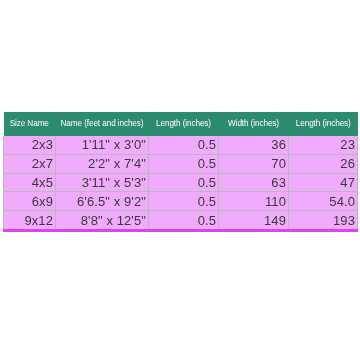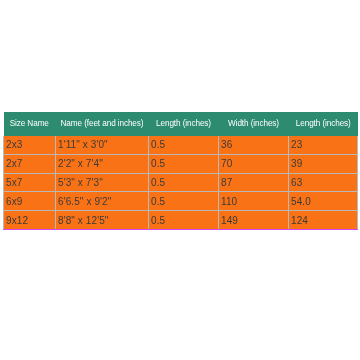--- a/index.html
+++ b/index.html
@@ -48,34 +48,34 @@
     text-align: center;
     vertical-align: middle;
     border-right: 1px solid #2d8b6f;
     letter-spacing: -0.1px;
     white-space: nowrap;
   }
   thead th:last-child { border-right: none; text-align: center; }
 
   tbody td {
     height: 17.8px;
-    font-size: 10px;
+    font-size: 13px;
     color: #3a3a3a;
-    text-align: left;
+    text-align: right;
     vertical-align: middle;
     padding: 0 2px;
     border-bottom: 1px solid #b9b9b9;
     border-right: 1px solid #b9b9b9;
-    background: #f97316;
+    background: #f0abfc;
     white-space: nowrap;
     letter-spacing: 0.1px;
   }
   tbody td:last-child { border-right: none; }
   tbody tr td:first-child { border-left: 1px solid #b9b9b9; }
-  tbody tr:last-child td { border-bottom: 1px solid #d946ef; }
+  tbody tr:last-child td { border-bottom: 3px solid #d946ef; }
   tbody tr td:last-child { border-right: 1px solid #b9b9b9; }
 </style>
 </head>
 <body>
 
 <div id="page-root">
   <div class="table-wrap">
     <table class="size-table">
       <colgroup>
         <col class="c-size-name">
@@ -99,39 +99,39 @@
           <td>1'11" x 3'0"</td>
           <td>0.5</td>
           <td>36</td>
           <td>23</td>
         </tr>
         <tr>
           <td>2x7</td>
           <td>2'2" x 7'4"</td>
           <td>0.5</td>
           <td>70</td>
-          <td>39</td>
+          <td>26</td>
         </tr>
         <tr>
-          <td>5x7</td>
-          <td>5'3" x 7'3"</td>
+          <td>4x5</td>
+          <td>3'11" x 5'3"</td>
           <td>0.5</td>
-          <td>87</td>
           <td>63</td>
+          <td>47</td>
         </tr>
         <tr>
           <td>6x9</td>
           <td>6'6.5" x 9'2"</td>
           <td>0.5</td>
           <td>110</td>
           <td>54.0</td>
         </tr>
         <tr>
           <td>9x12</td>
           <td>8'8" x 12'5"</td>
           <td>0.5</td>
           <td>149</td>
-          <td>124</td>
+          <td>193</td>
         </tr>
       </tbody>
     </table>
   </div>
 </div>
 
 </body></html>

